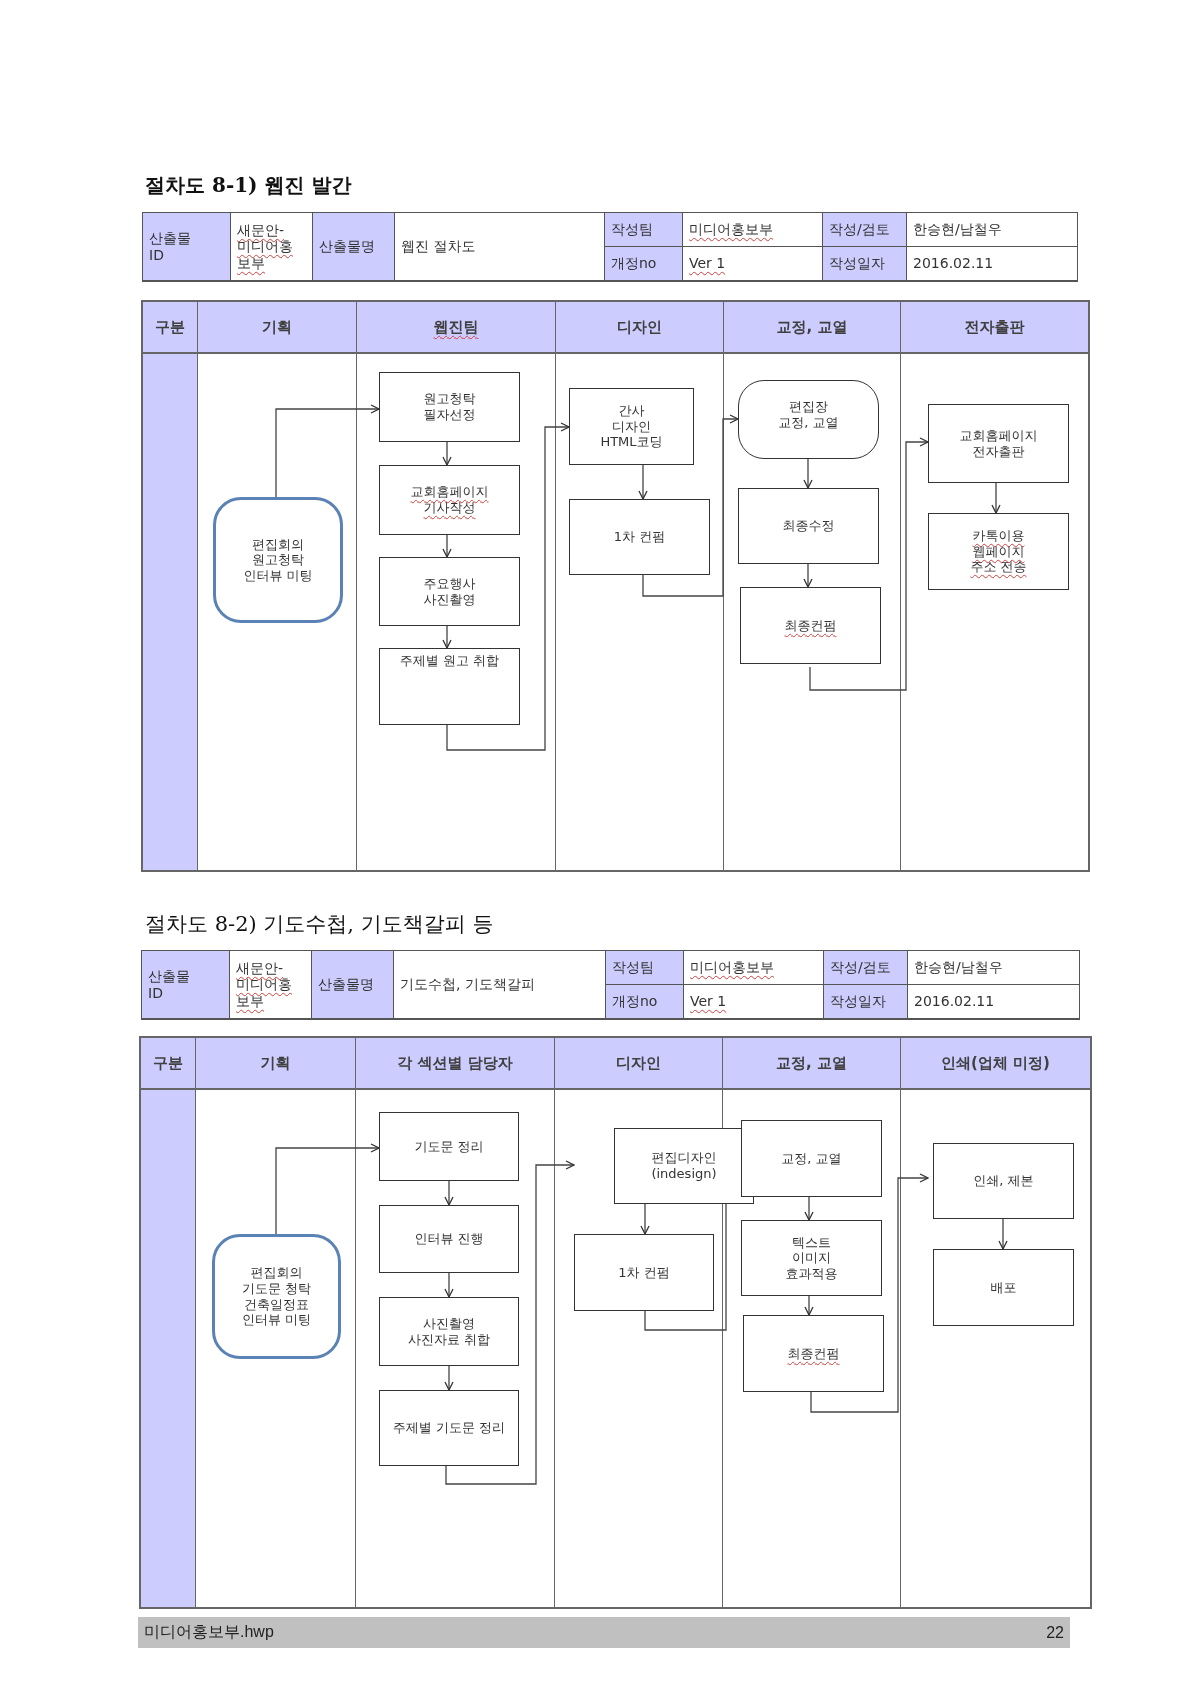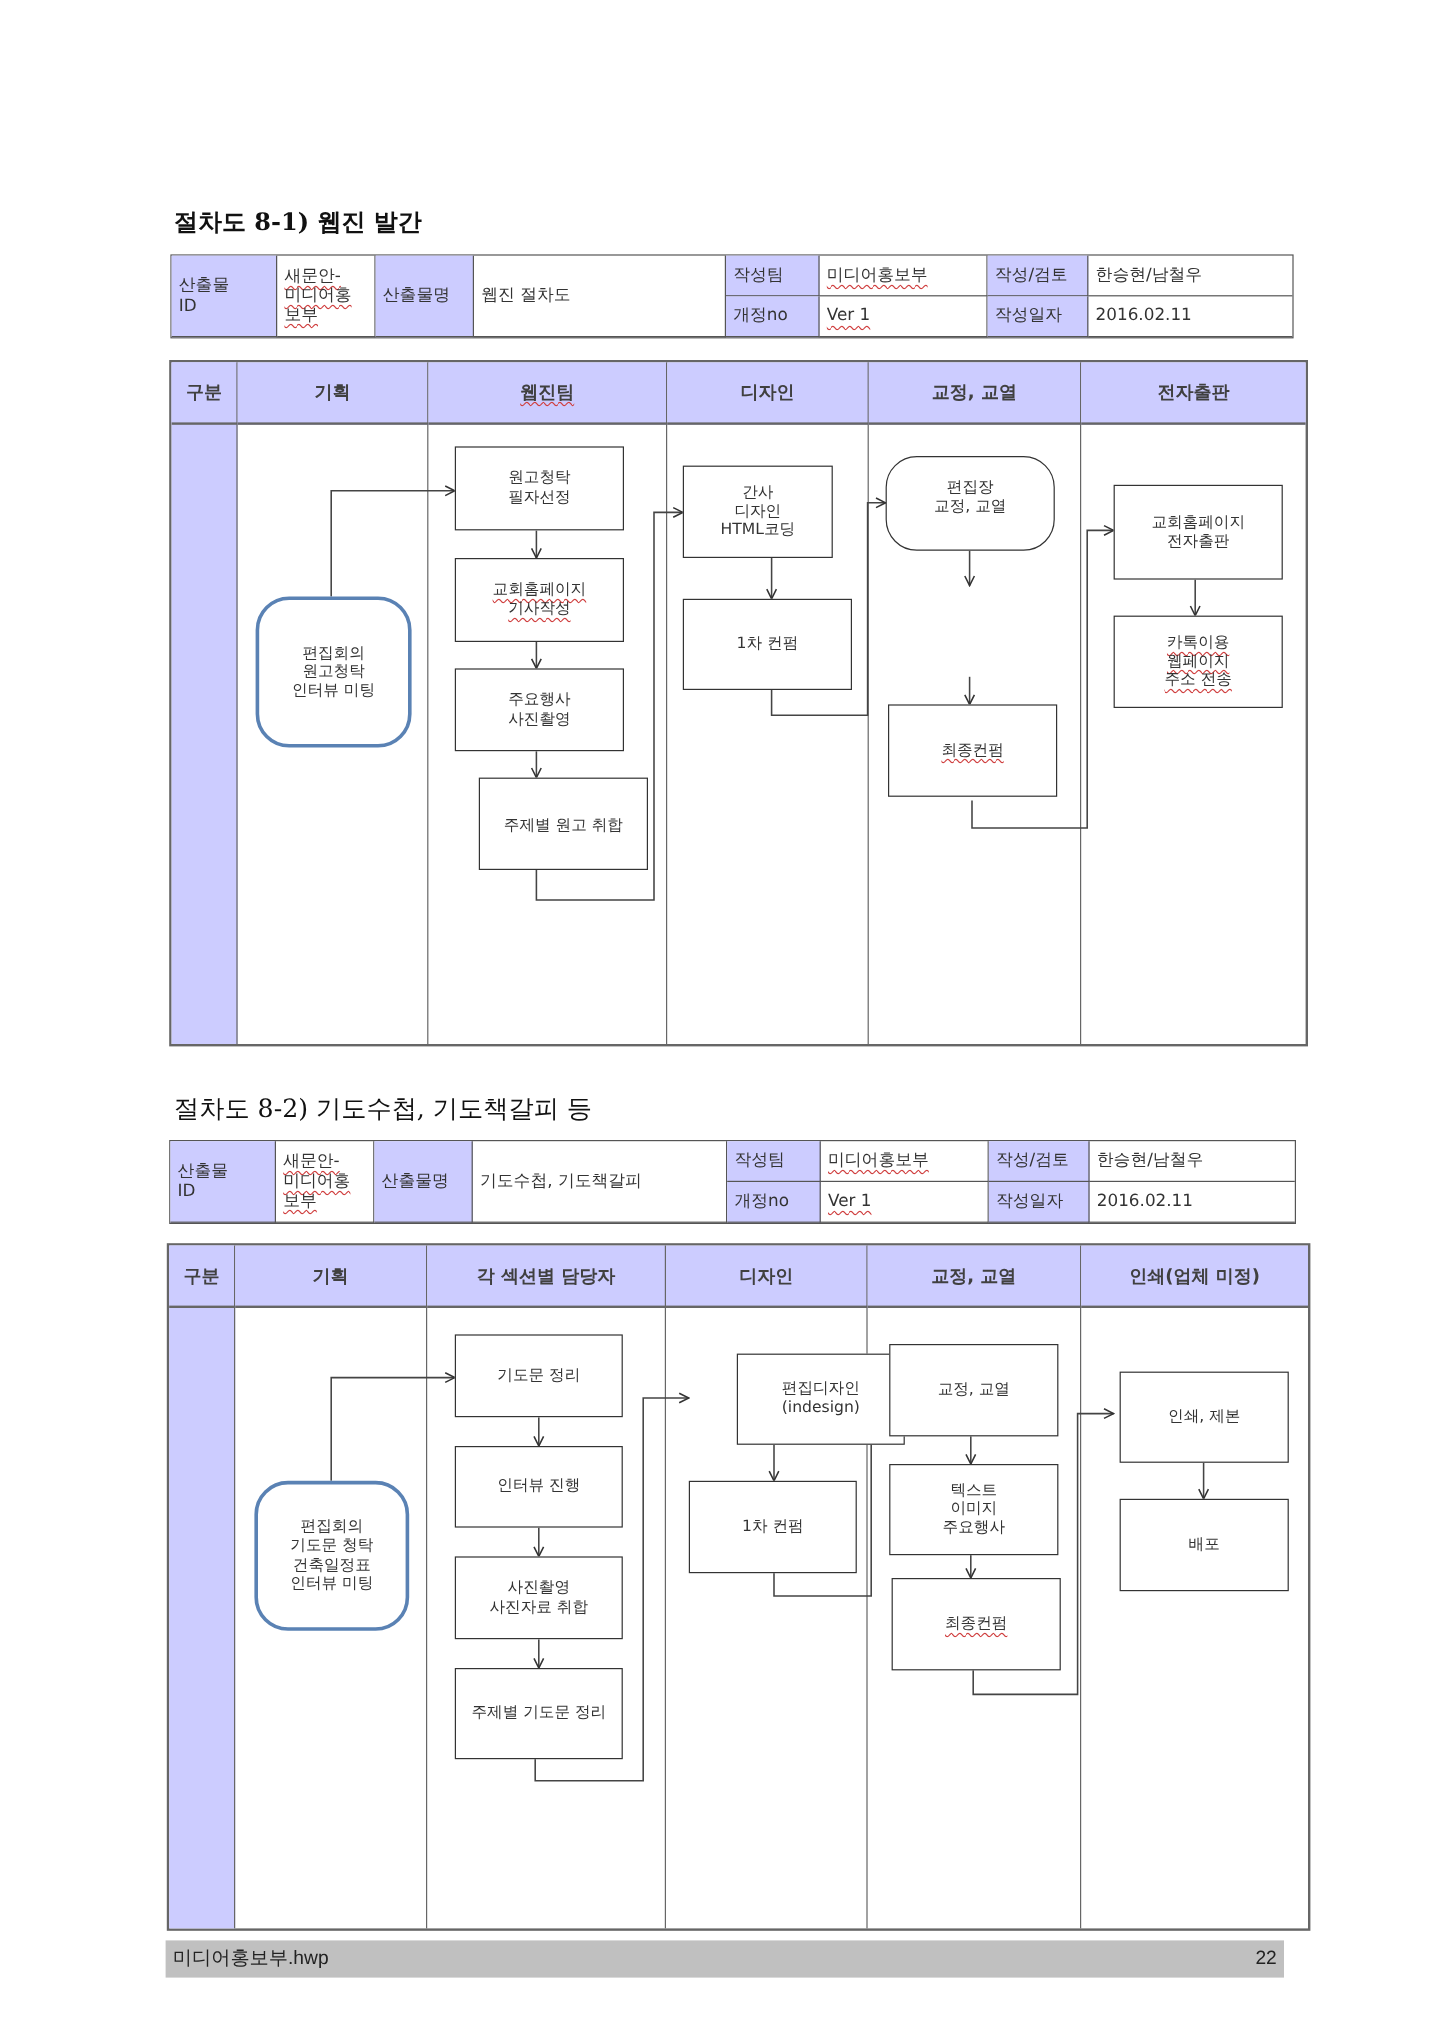--- a/index.html
+++ b/index.html
@@ -94,27 +94,28 @@
 
   <div class="box round" style="left:70px; top:195px; width:130px; height:126px;">편집회의
 원고청탁
 인터뷰 미팅</div>
   <div class="box" style="left:236px; top:70px; width:141px; height:70px;">원고청탁
 필자선정</div>
   <div class="box" style="left:236px; top:163px; width:141px; height:70px;"><span class="squig">교회홈페이지
 기사작성</span></div>
   <div class="box" style="left:236px; top:255px; width:141px; height:69px;">주요행사
 사진촬영</div>
-  <div class="box" style="left:236px; top:346px; width:141px; height:77px; align-items:flex-start; padding-top:32px;margin-left:20px;">주제별 원고 취합</div>
+  <div class="box" style="left:236px; top:346px; width:141px; height:77px; align-items:flex-start; padding-top:4px;">주제별 원고 취합</div>
   <div class="box" style="left:426px; top:86px; width:125px; height:77px;">간사
 디자인
 HTML코딩</div>
   <div class="box" style="left:426px; top:197px; width:141px; height:76px;"><span>1차 컨펌</span></div>
   <div class="box" style="left:595px; top:78px; width:141px; height:79px; align-items:flex-start; padding-top:18px;border-radius:26px;">편집장
 교정, 교열</div>
+  <div class="box" style="left:595px; top:186px; width:141px; height:76px;">최종수정</div>
   <div class="box" style="left:597px; top:285px; width:141px; height:77px;"><span class="squig">최종컨펌</span></div>
   <div class="box" style="left:785px; top:102px; width:141px; height:79px;">교회홈페이지
 전자출판</div>
   <div class="box" style="left:785px; top:211px; width:141px; height:77px;"><span class="squig">카톡이용
 웹페이지
 주소 전송</span></div>
 </div>
 
 <div class="abs title" style="left:145px; top:910px; font-size:21px;">절차도 8-2) 기도수첩, 기도책갈피 등</div>
 
@@ -183,21 +184,21 @@
   <div class="box" style="left:238px; top:167px; width:140px; height:68px;">인터뷰 진행</div>
   <div class="box" style="left:238px; top:259px; width:140px; height:69px;">사진촬영
 사진자료 취합</div>
   <div class="box" style="left:238px; top:352px; width:140px; height:76px;">주제별 기도문 정리</div>
   <div class="box" style="left:433px; top:90px; width:140px; height:76px;margin-left:40px;"><span>편집디자인
 (indesign)</span></div>
   <div class="box" style="left:433px; top:196px; width:140px; height:77px;">1차 컨펌</div>
   <div class="box" style="left:600px; top:82px; width:141px; height:77px;">교정, 교열</div>
   <div class="box" style="left:600px; top:182px; width:141px; height:76px;">텍스트
 이미지
-주요행사</div>
+효과적용</div>
   <div class="box" style="left:602px; top:277px; width:141px; height:77px;"><span class="squig">최종컨펌</span></div>
   <div class="box" style="left:792px; top:105px; width:141px; height:76px;">인쇄, 제본</div>
   <div class="box" style="left:792px; top:211px; width:141px; height:77px;">배포</div>
 </div>
 
 <div class="abs footer" style="left:138px; top:1617px; width:932px; height:31px;">
   <span>미디어홍보부.hwp</span>
   <span>22</span>
 </div>
 

